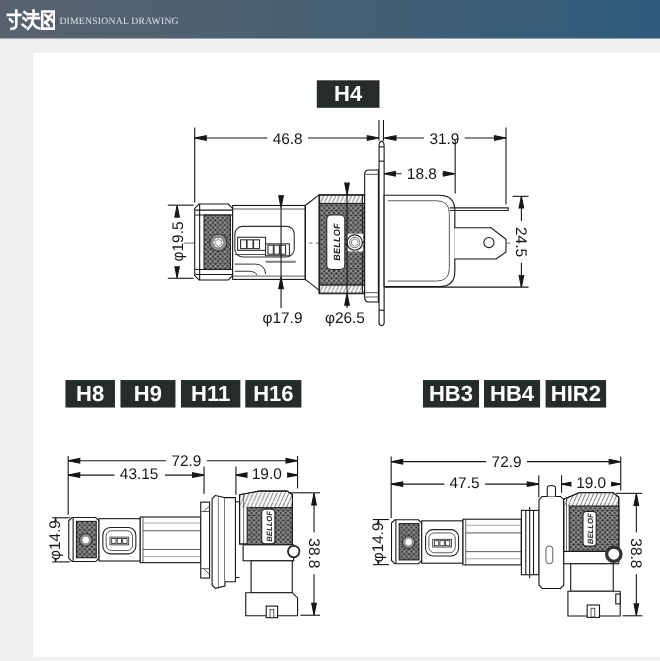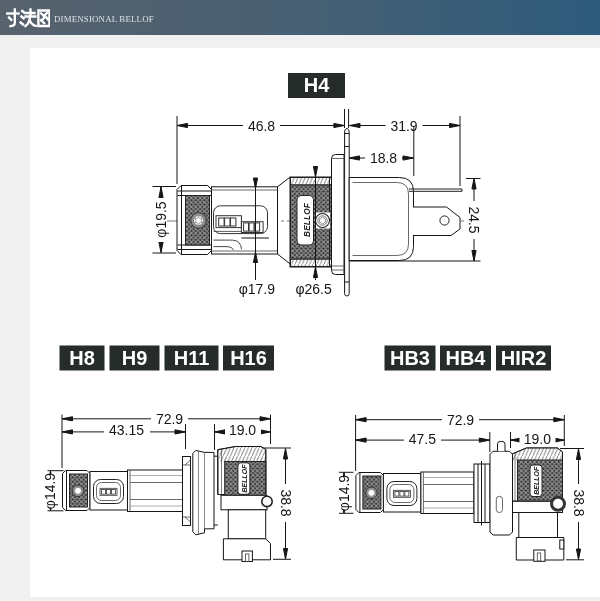--- a/index.html
+++ b/index.html
@@ -21,21 +21,21 @@
   <path d="M0.5,5.5 H12.5"></path>
       <path d="M8.8,1.5 V14.5 Q8.8,18 4.5,18.2"></path>
       <path d="M3,9.5 l2.3,2.3"></path>
   <path d="M16.2,3 l2.3,1.8 M15.4,8.5 l2.3,1.8 M14.6,14.5 l2.5,2"></path>
   <path d="M24.5,1.5 v6 M20.5,5 h8 M19.5,8.5 h10 M24,8.8 q-0.5,6 -4.6,9.4 M23.5,12 q1.6,4.6 5.8,5.8 h0.4"></path>
   <path d="M32.4,2.5 h11 v15.5 h-11 z"></path>
   <path d="M35.2,5.5 l2.2,2 M41,5 l-3.2,3.2 M35,12.2 q2.5,-1 3.6,-3 M40.4,9.5 l1.8,2.2 M36.5,13.5 l1.7,1.7"></path>
  </g>
 </svg>
 
-<div class="sub">DIMENSIONAL BELLOF</div>
+<div class="sub">DIMENSIONAL DRAWING</div>
 
 <div class="panel"></div>
 
 <svg width="600" height="601" viewBox="0 0 600 601" font-family="Liberation Sans,sans-serif">
 <defs>
   <path id="ar" d="M0,0 L-10.5,-2.1 L-10.5,2.1 Z" fill="#161616"></path>
   <pattern id="kn" width="4.4" height="4.4" patternUnits="userSpaceOnUse">
     <rect width="4.4" height="4.4" fill="#3c3c3c"></rect>
     <path d="M0,2.2 L2.2,0 L4.4,2.2 L2.2,4.4 Z" fill="none" stroke="#c9c9c9" stroke-width="0.85"></path>
   </pattern>

